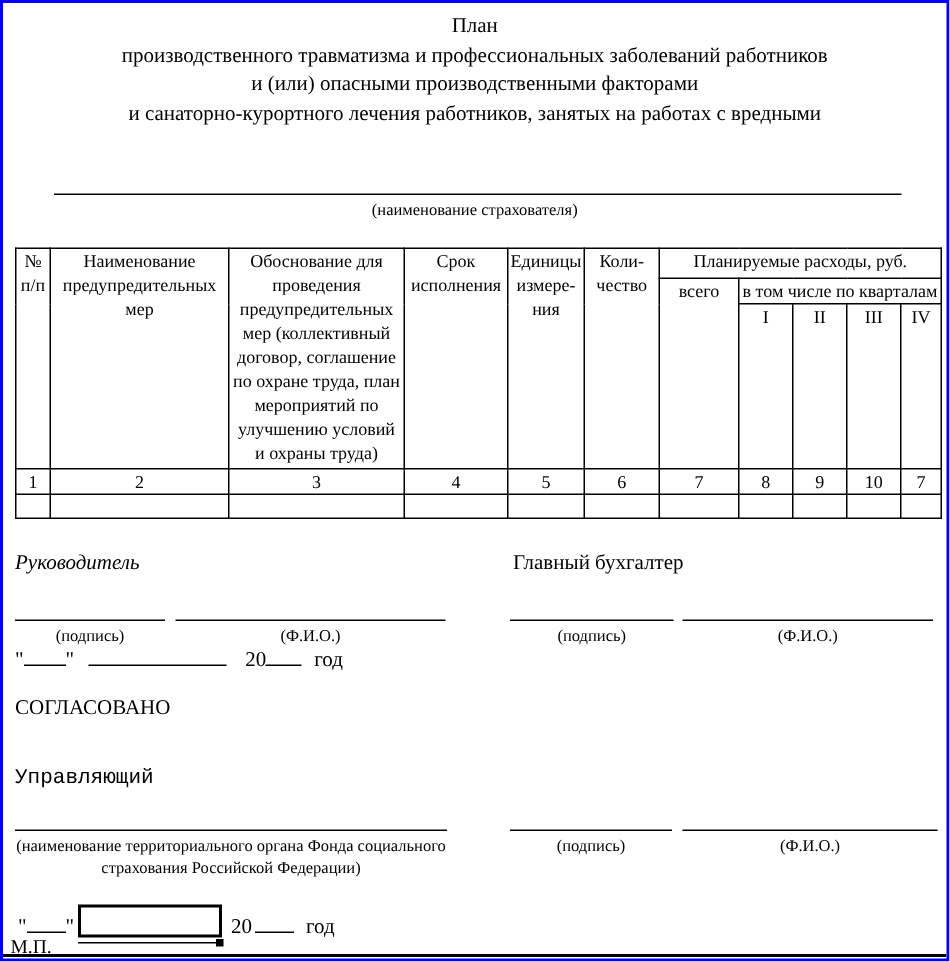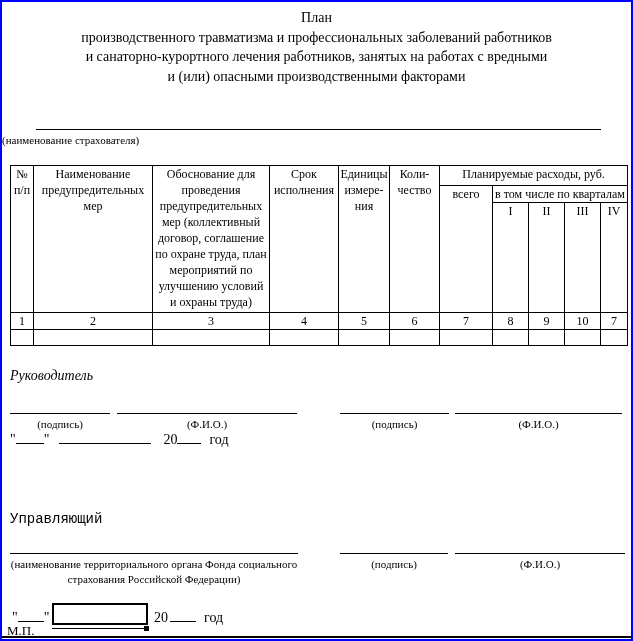--- a/index.html
+++ b/index.html
@@ -23,21 +23,21 @@
   }
   .insurer-line {
     position: absolute;
     top: 127px; left: 34px; width: 565px;
     border-top: 1px solid #000;
     height: 0;
   }
   .insurer-caption {
     position: absolute;
     top: 132px; left: 0; width: 100%;
-    text-align: left;
+    text-align: center;
     font-size: 11px;
   }
   .watermark {
     position: absolute;
     left: 183px; top: 292px;
     font-family: "Liberation Sans", "DejaVu Sans", sans-serif;
     font-size: 41px;
     letter-spacing: 5px;
     color: #a8a8a8;
     z-index: 1;
@@ -123,22 +123,22 @@
   }
 </style>
 </head>
 <body>
 
 <div class="page">
 
   <div class="title-block">
     <div>План</div>
     <div>производственного травматизма и профессиональных заболеваний работников</div>
+    <div>и (или) опасными производственными факторами</div>
     <div>и санаторно-курортного лечения работников, занятых на работах с вредными</div>
-    <div>и (или) опасными производственными факторами</div>
   </div>
 
   <div class="insurer-line"></div>
   <div class="insurer-caption">(наименование страхователя)</div>
 
 
   <table class="plan">
     <colgroup>
       <col style="width:23px">
         <col style="width:119px">
@@ -200,35 +200,37 @@
       <td></td>
       <td></td>
       <td></td>
       <td></td>
       <td></td>
     </tr>
   </tbody>
     </table>
 
   <div class="lbl" style="left:8px; top:366px;font-style:italic;">Руководитель</div>
+  <div class="lbl" style="left:340px; top:366px;">Главный бухгалтер</div>
 
   <div class="uline" style="left:8px;   top:411px; width:100px;"></div>
   <div class="uline" style="left:115px; top:411px; width:180px;"></div>
   <div class="uline" style="left:338px; top:411px; width:109px;"></div>
   <div class="uline" style="left:453px; top:411px; width:167px;"></div>
 
   <div class="cap" style="left:8px;   top:415px; width:100px;">(подпись)</div>
   <div class="cap" style="left:115px; top:415px; width:180px;">(Ф.И.О.)</div>
   <div class="cap" style="left:338px; top:415px; width:109px;">(подпись)</div>
   <div class="cap" style="left:453px; top:415px; width:167px;">(Ф.И.О.)</div>
 
   <div class="dateline" style="left:8px; top:428px;">
     <span>"</span><span class="blank" style="width:28px;"></span><span>"</span><span class="blank" style="width:92px; margin-left:10px;"></span><span style="margin-left:12px;">20</span><span class="blank" style="width:24px;"></span><span style="margin-left:8px;">год</span>
   </div>
 
+  <div class="lbl" style="left:8px; top:463px;">СОГЛАСОВАНО</div>
   <div class="lbl" style="left:8px; top:509px;font-family:Liberation Mono, monospace;">Управляющий</div>
 
   <div class="uline" style="left:8px;   top:551px; width:288px;"></div>
   <div class="uline" style="left:338px; top:551px; width:108px;"></div>
   <div class="uline" style="left:453px; top:551px; width:170px;"></div>
 
   <div class="cap" style="left:8px;   top:555px; width:288px;">(наименование территориального органа Фонда социального страхования Российской Федерации)</div>
   <div class="cap" style="left:338px; top:555px; width:108px;">(подпись)</div>
   <div class="cap" style="left:453px; top:555px; width:170px;">(Ф.И.О.)</div>
 

